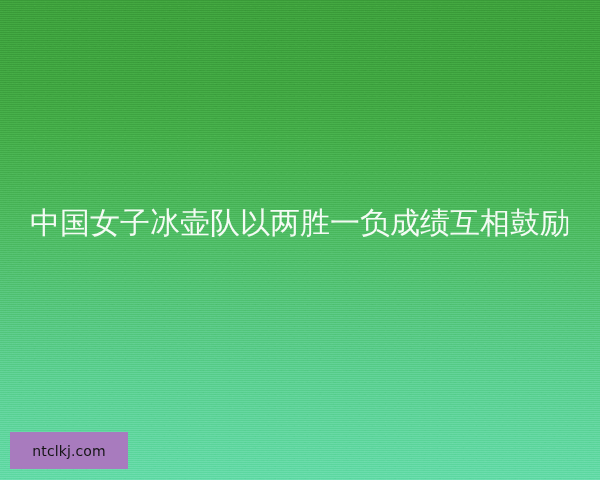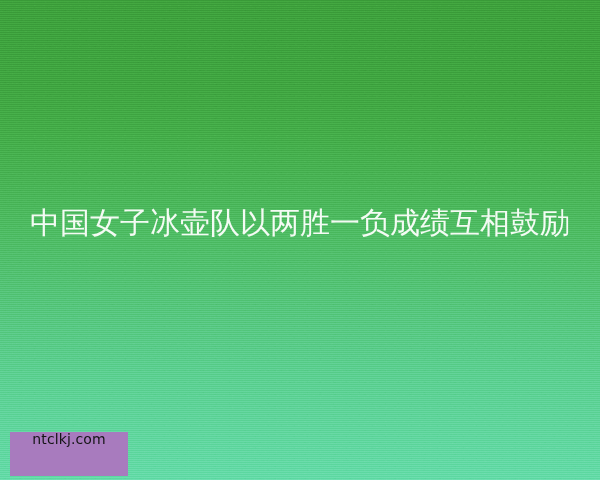--- a/index.html
+++ b/index.html
@@ -93,24 +93,24 @@
   .headline-line {
     display: block;
   }
 
   
   #watermark-badge {
     position: absolute;
     left: 10px;
     top: 432px;
     width: 118px;
-    height: 44px;
+    height: 37px;
     background: #a87bbe;
     display: flex;
-    align-items: flex-start;
+    align-items: center;
     justify-content: center;
   }
   #watermark-badge-label {
     color: #151515;
     font-size: 14px;
     line-height: 1;
     letter-spacing: 0.1px;
     font-weight: 400;
   }
 </style>

